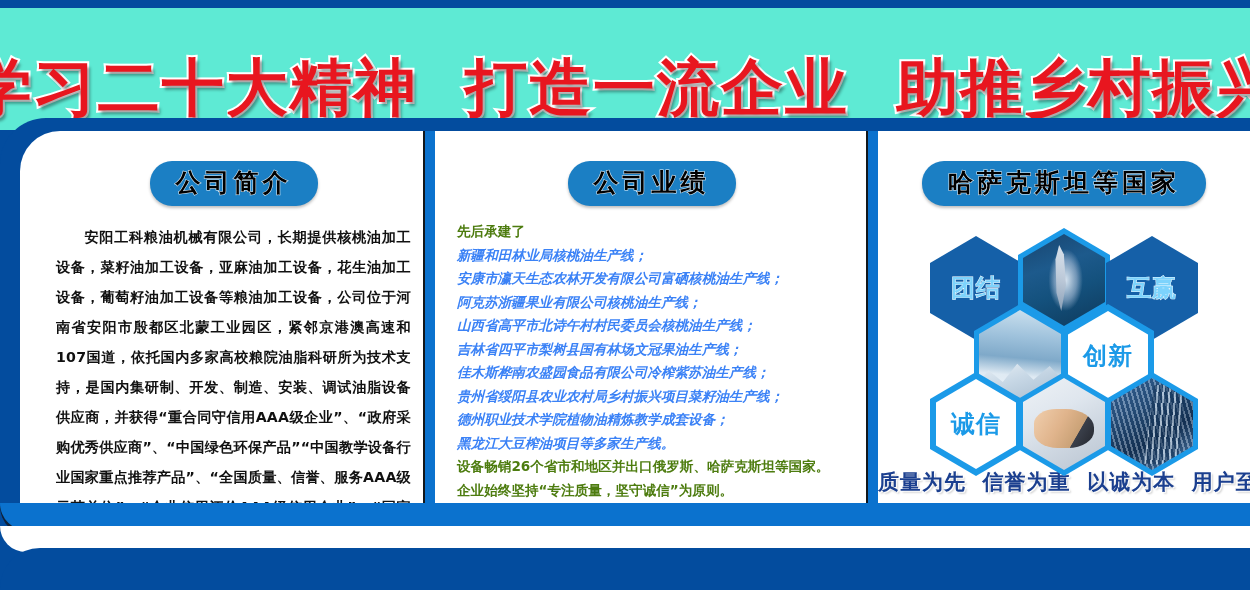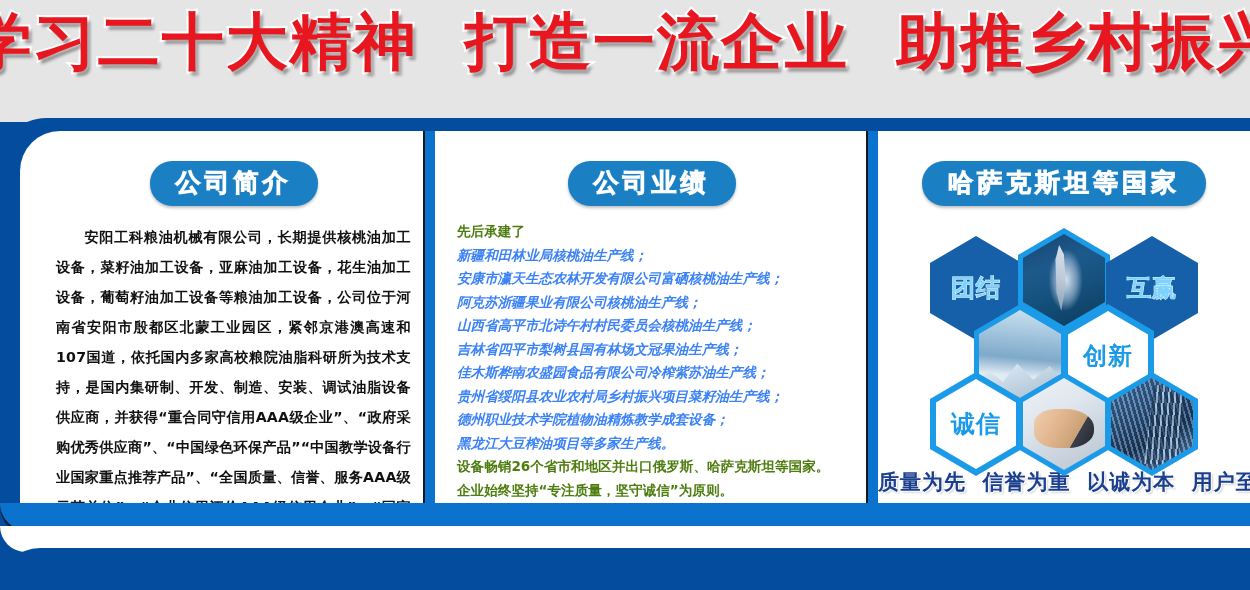--- a/index.html
+++ b/index.html
@@ -5,23 +5,23 @@
   * { margin:0; padding:0; box-sizing:border-box; }
   html,body { width:1250px; height:590px; overflow:hidden; }
   body {
     font-family:"Liberation Sans","DejaVu Sans",sans-serif;
     background:#034c9e;
     position:relative;
   }
 
   
   #banner {
-    position:absolute; left:0; top:0; width:1250px; height:122px;
-    background:#e5e5e5;
-    display:flex; align-items:flex-start; justify-content:center;
+    position:absolute; left:0; top:8px; width:1250px; height:122px;
+    background:#5eead4;
+    display:flex; align-items:flex-end; justify-content:center;
   }
   #banner-title {
     font-size:62px; font-weight:bold; letter-spacing:2px;
     color:#e8161f;
     -webkit-text-stroke:4px #ffffff;
     paint-order:stroke fill;
     text-shadow:3px 4px 3px rgba(0,0,0,0.35);
     white-space:pre;
     font-family:"DejaVu Sans","Liberation Sans",sans-serif;
   }
@@ -72,21 +72,21 @@
   
   .panel { position:absolute; top:0; height:394px; }
   #panel-intro { left:22px; width:383px; }
   #panel-record { left:415px; width:433px; }
   #panel-supplier { left:858px; width:372px; }
 
   
   .badge {
     background:#1b7fc4;
     border-radius:22px;
-    color:#ffffff;
+    color:#000000;
     font-weight:bold;
     text-align:center;
     display:inline-block;
     padding:5px 26px 7px 26px;
     font-size:25px;
     letter-spacing:4px;
     box-shadow:0 2px 3px rgba(0,0,0,0.25);
     -webkit-text-stroke:1px rgba(255,255,255,0.9);
     paint-order:stroke fill;
     font-family:"DejaVu Sans","Liberation Sans",sans-serif;

